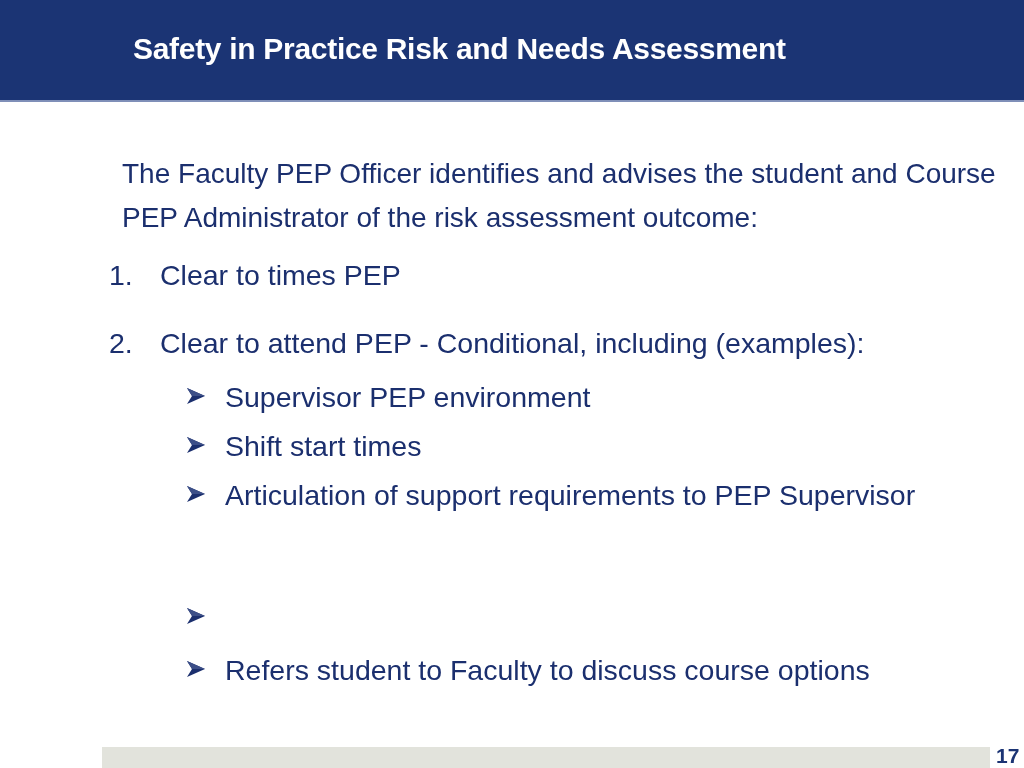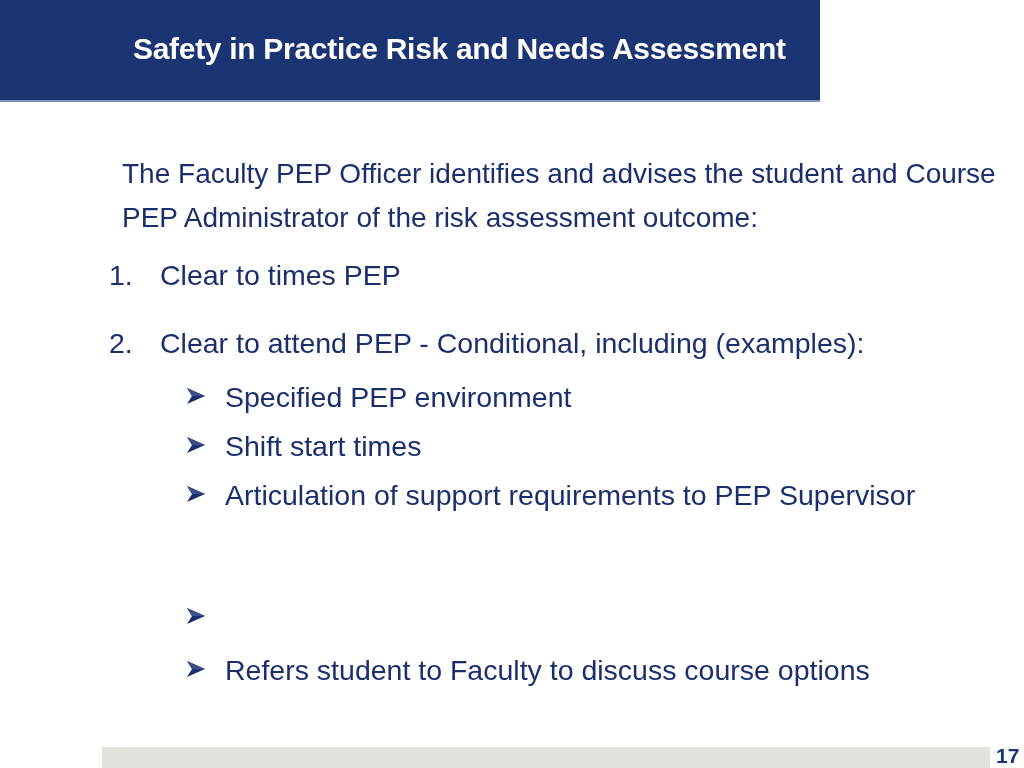--- a/index.html
+++ b/index.html
@@ -14,21 +14,21 @@
       position: relative;
       width: 1024px;
       height: 768px;
       background: #ffffff;
       font-family: "Liberation Sans", sans-serif;
       color: #1b2f6e;
     }
     .header {
       position: absolute;
       left: 0; top: 0;
-      width: 820px;
+      width: 1024px;
       height: 102px;
       background: #1b3474;
       border-bottom: 2px solid #7f8fb8;
       box-sizing: border-box;
     }
     .title {
       position: absolute;
       left: 133px;
       top: 32px;
       font-size: 30px;
@@ -106,21 +106,21 @@
   <div class="num-item" style="top:327px;">
     <span class="num">2.</span><span>Clear to attend PEP - Conditional, including (examples):</span>
   </div>
 
   <div class="bullet" style="top:380px;">
     <span class="arrow">
       <svg width="20" height="20" viewBox="0 0 20 20">
           <path d="M1 2 L19 10 L1 18 L6 10 Z" fill="#1b2f6e"></path>
           <path d="M1 2 L19 10 L6 10 Z" fill="#3c4f88"></path>
         </svg>
-    </span><span>Specified PEP environment</span>
+    </span><span>Supervisor PEP environment</span>
   </div>
 
   <div class="bullet" style="top:429px;">
     <span class="arrow">
       <svg width="20" height="20" viewBox="0 0 20 20">
           <path d="M1 2 L19 10 L1 18 L6 10 Z" fill="#1b2f6e"></path>
           <path d="M1 2 L19 10 L6 10 Z" fill="#3c4f88"></path>
         </svg>
     </span><span>Shift start times</span>
   </div>

